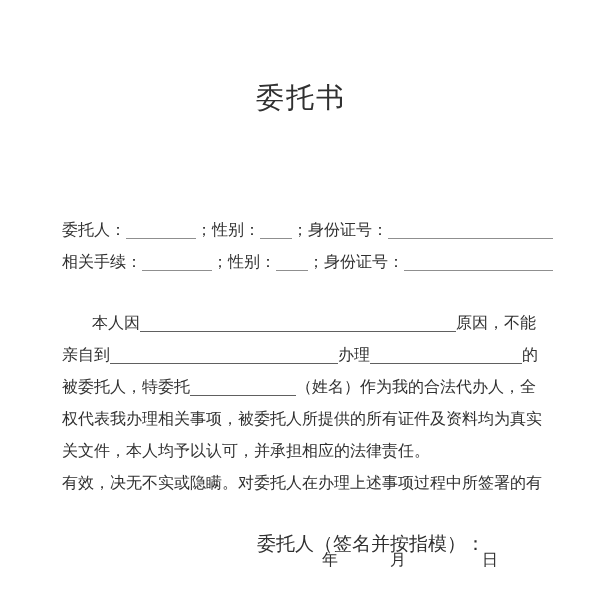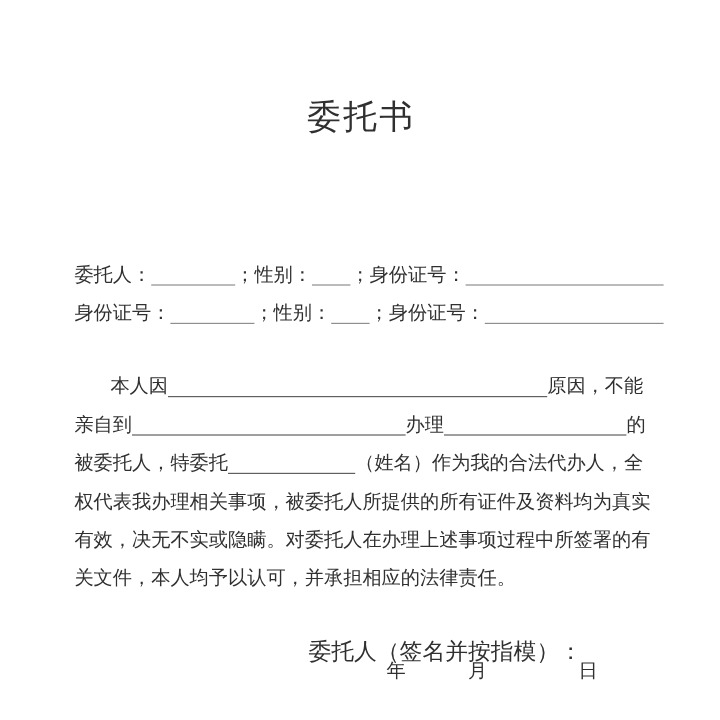--- a/index.html
+++ b/index.html
@@ -71,42 +71,42 @@
 
 <div class="page">
 
   <div class="title">委托书</div>
 
   <div class="parties">
     <div class="party-line">
       <span>委托人：</span><span class="ul w70"></span><span>；性别：</span><span class="ul w32"></span><span>；身份证号：</span><span class="ul w165"></span>
     </div>
     <div class="party-line">
-      <span>身份证号：</span><span class="ul w70"></span><span>；性别：</span><span class="ul w32"></span><span>；身份证号：</span><span class="ul w149"></span>
+      <span>相关手续：</span><span class="ul w70"></span><span>；性别：</span><span class="ul w32"></span><span>；身份证号：</span><span class="ul w149"></span>
     </div>
   </div>
 
   <div class="body-para">
     <div class="line">
       <span class="indent"></span><span>本人因</span><span class="ul w316"></span><span>原因，不能</span>
     </div>
     <div class="line">
       <span>亲自到</span><span class="ul w228"></span><span>办理</span><span class="ul w152"></span><span>的</span>
     </div>
     <div class="line">
       <span>被委托人，特委托</span><span class="ul w106"></span><span>（姓名）作为我的合法代办人，全</span>
     </div>
     <div class="line">
       <span>权代表我办理相关事项，被委托人所提供的所有证件及资料均为真实</span>
     </div>
     <div class="line">
-      <span>有效，决无不实或隐瞒。对委托人在办理上述事项过程中所签署的有</span>
+      <span>关文件，本人均予以认可，并承担相应的法律责任。</span>
     </div>
     <div class="line">
-      <span>关文件，本人均予以认可，并承担相应的法律责任。</span>
+      <span>有效，决无不实或隐瞒。对委托人在办理上述事项过程中所签署的有</span>
     </div>
   </div>
 
   <div class="signature">
     <span>委托人（签名并按指模）：</span>
   </div>
 
   <div class="dateline">
     <span class="year">年</span><span class="month">月</span><span class="day">日</span>
   </div>

